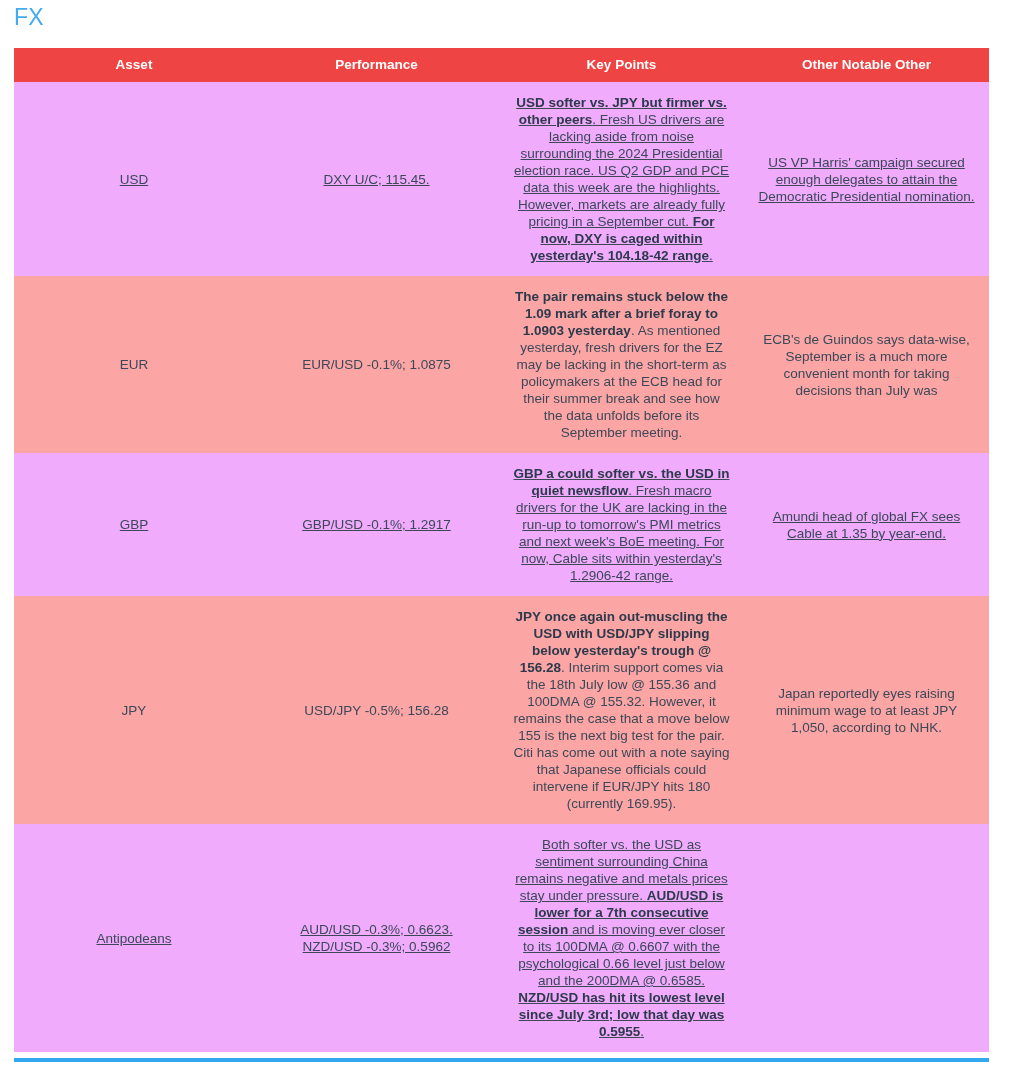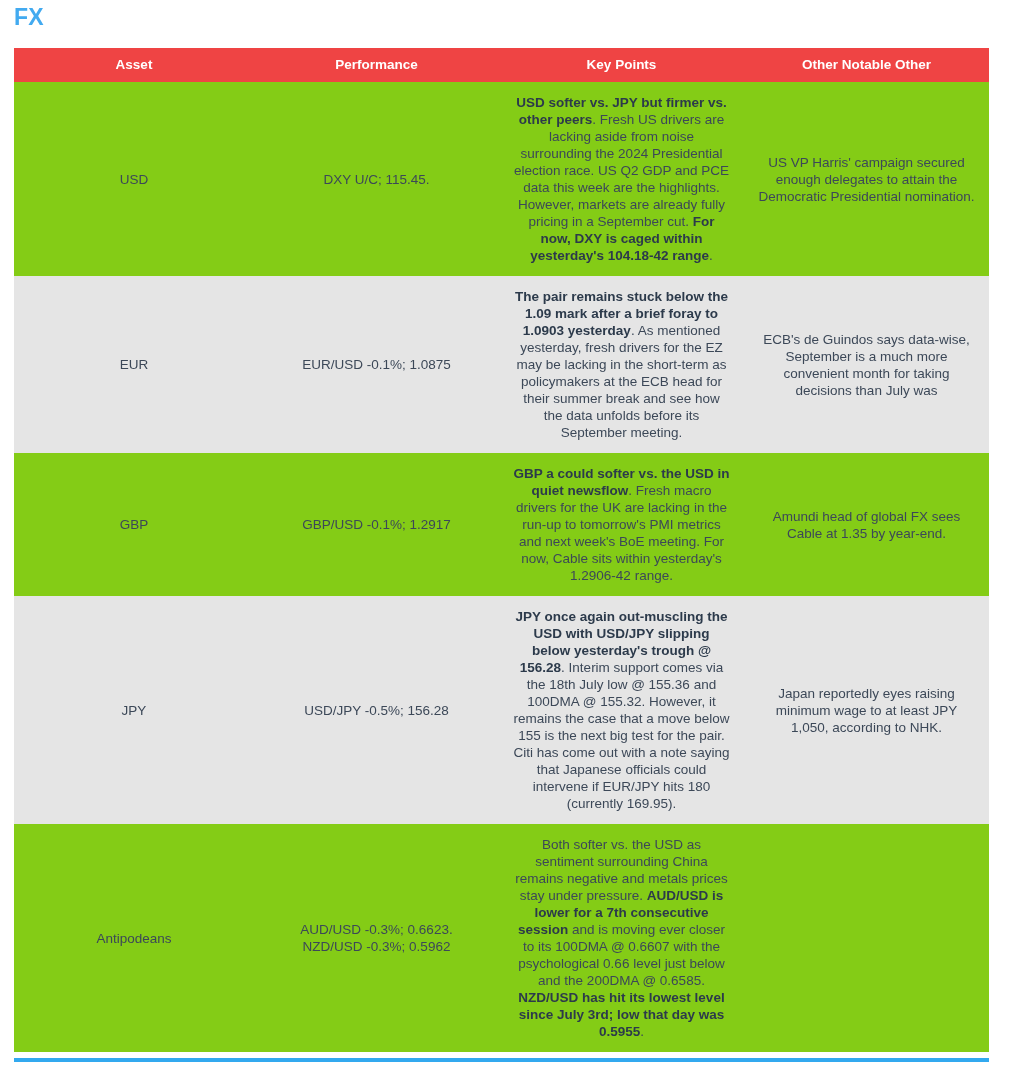--- a/index.html
+++ b/index.html
@@ -18,21 +18,21 @@
     position: relative;
     width: 1029px;
     height: 1086px;
     box-sizing: border-box;
   }
   .section-title {
     position: absolute;
     left: 14px;
     top: 2px;
     font-size: 23px;
-    font-weight: bold;
+    font-weight: normal;
     color: #42aaf0;
     letter-spacing: 0.3px;
     line-height: 30px;
   }
   .fx-table {
     position: absolute;
     left: 14px;
     top: 48px;
     width: 975px;
     border-collapse: collapse;
@@ -56,24 +56,25 @@
   .fx-table tbody td {
     vertical-align: middle;
     text-align: center;
     font-size: 13.5px;
     line-height: 17px;
     color: #3c4858;
     padding: 12px 14px;
     border: none;
   }
   .fx-table tbody tr.alt td {
-    background: #e5e5e5;
+    background: #fca5a5;
   }
   .fx-table tbody tr.plain td {
-    background: #84cc16;
+    background: #f0abfc;
+    text-decoration: underline;
   }
   td.cell-asset,
   td.cell-perf,
   td.cell-other {
     font-size: 13.5px;
   }
   td.cell-key {
     padding-left: 16px;
     padding-right: 16px;
     line-height: 17.5px;

